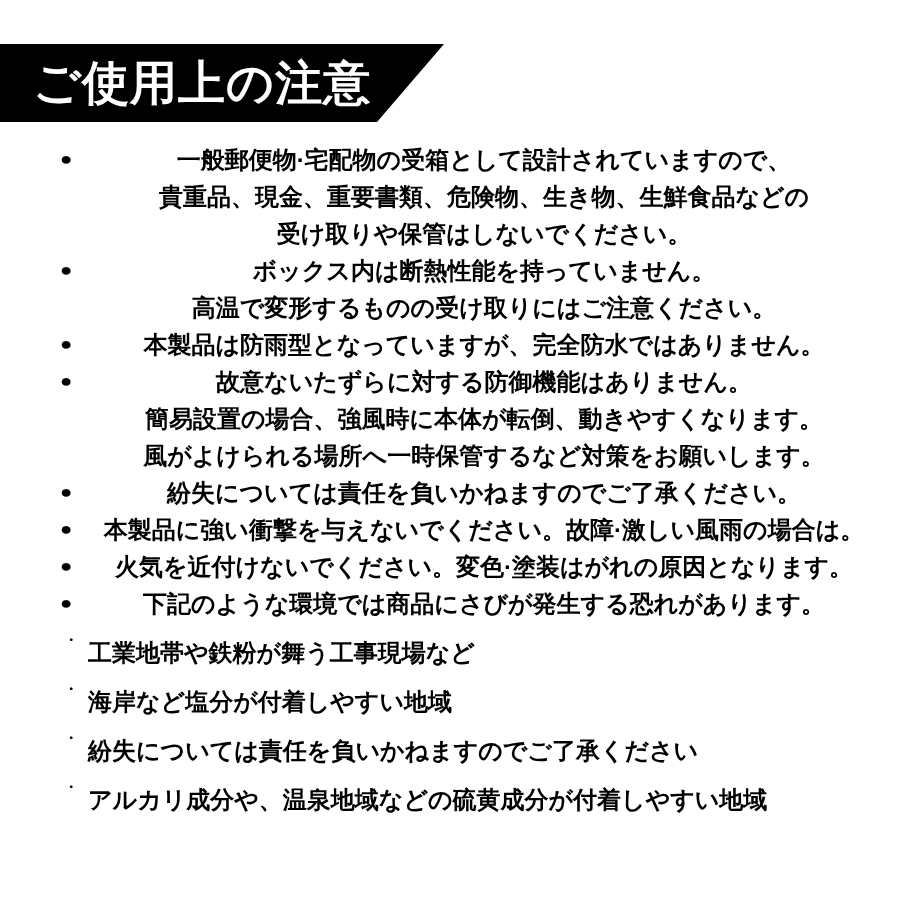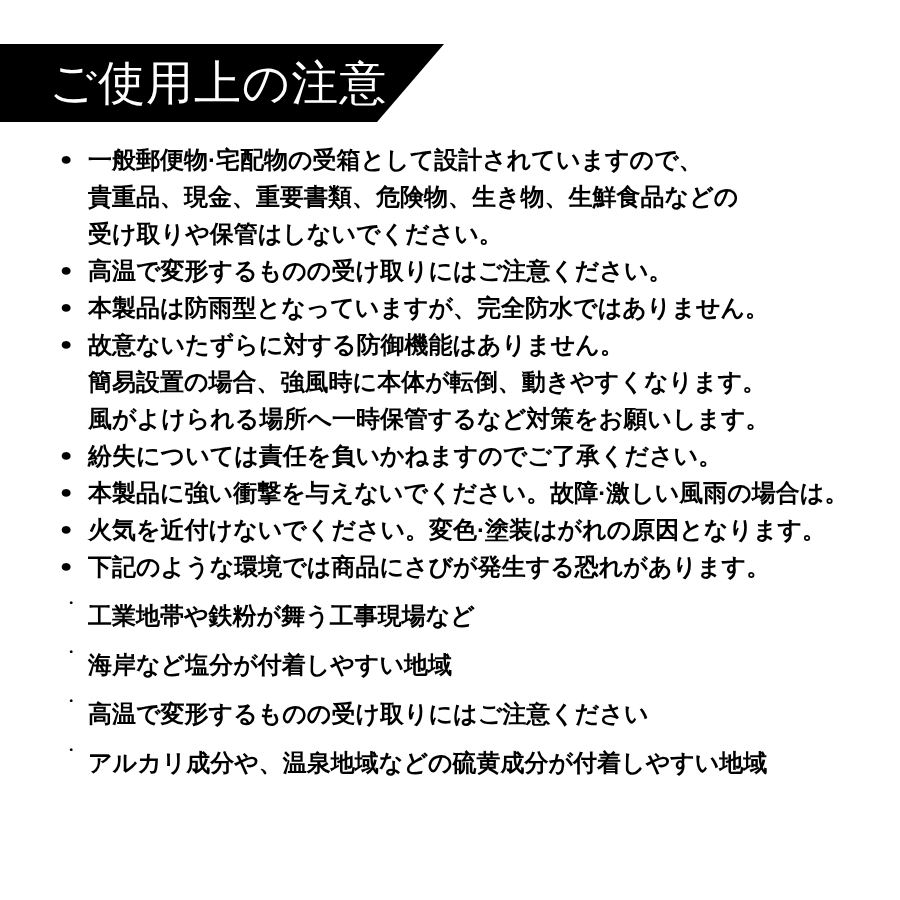--- a/index.html
+++ b/index.html
@@ -23,24 +23,24 @@
     width: 444px;
     height: 78px;
     background: #000000;
     clip-path: polygon(0 0, 100% 0, calc(100% - 67px) 100%, 0 100%);
     display: flex;
     align-items: center;
   }
   .banner-title {
     color: #ffffff;
     font-family: "Liberation Serif", "DejaVu Serif", serif;
-    font-weight: normal;
+    font-weight: bold;
     font-size: 47px;
     letter-spacing: 1px;
-    padding-left: 49px;
+    padding-left: 33px;
     white-space: nowrap;
   }
   
   .content {
     position: absolute;
     left: 60px;
     top: 141px;
     width: 820px;
   }
   .note {
@@ -54,20 +54,21 @@
     transform: scaleX(1.15);
     transform-origin: left center;
   }
   .note-lines { flex: 1; }
   .note-line {
     font-size: 24px;
     line-height: 37px;
     font-weight: bold;
     letter-spacing: 0px;
     white-space: nowrap;
+    text-align: center;
   }
   .sub-note {
     display: flex;
     align-items: flex-start;
   }
   .sub-marker {
     flex: 0 0 26px;
     font-size: 18px;
     line-height: 37px;
     padding-left: 2px;
@@ -94,20 +95,21 @@
     <div class="note-lines">
       <div class="note-line">一般郵便物·宅配物の受箱として設計されていますので、</div>
       <div class="note-line">貴重品、現金、重要書類、危険物、生き物、生鮮食品などの</div>
       <div class="note-line">受け取りや保管はしないでください。</div>
     </div>
   </div>
 
   <div class="note">
     <span class="note-marker">●</span>
     <div class="note-lines">
+      <div class="note-line">ボックス内は断熱性能を持っていません。</div>
       <div class="note-line">高温で変形するものの受け取りにはご注意ください。</div>
     </div>
   </div>
 
   <div class="note">
     <span class="note-marker">●</span>
     <div class="note-lines">
       <div class="note-line">本製品は防雨型となっていますが、完全防水ではありません。</div>
     </div>
   </div>
@@ -154,21 +156,21 @@
     <div class="sub-text">工業地帯や鉄粉が舞う工事現場など</div>
   </div>
 
   <div class="sub-note">
     <span class="sub-marker">・</span>
     <div class="sub-text">海岸など塩分が付着しやすい地域</div>
   </div>
 
   <div class="sub-note">
     <span class="sub-marker">・</span>
-    <div class="sub-text">高温で変形するものの受け取りにはご注意ください</div>
+    <div class="sub-text">紛失については責任を負いかねますのでご了承ください</div>
   </div>
 
   <div class="sub-note">
     <span class="sub-marker">・</span>
     <div class="sub-text">アルカリ成分や、温泉地域などの硫黄成分が付着しやすい地域</div>
   </div>
 
 </div>
 
 </body></html>

